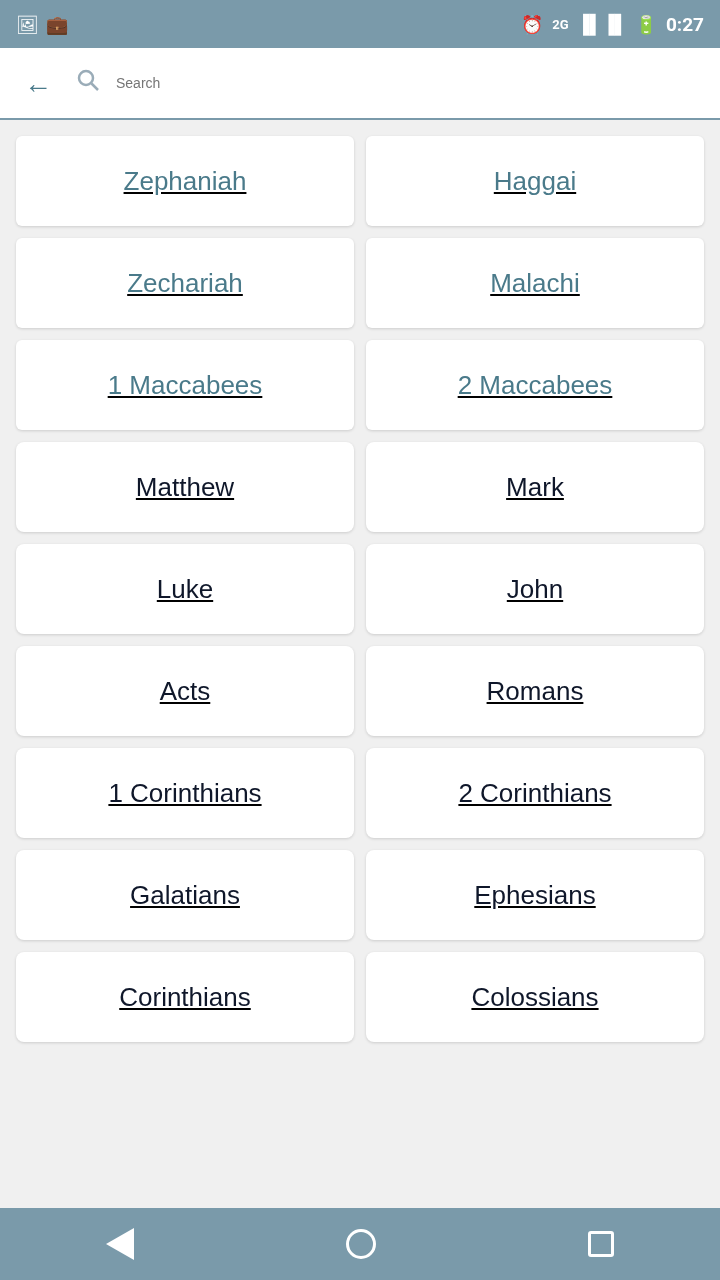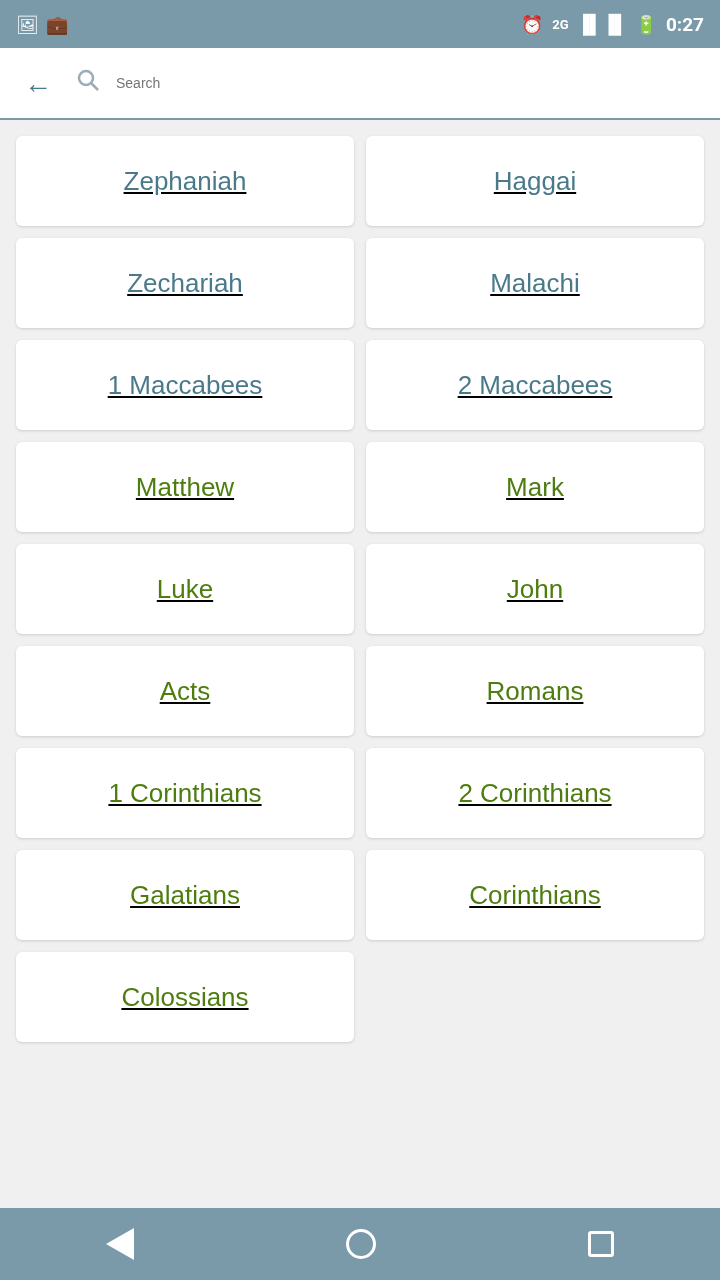--- a/index.html
+++ b/index.html
@@ -95,21 +95,22 @@
       font-size: 26px;
       text-align: center;
       cursor: pointer;
       box-shadow: 0 1px 3px rgba(0,0,0,0.15);
       min-height: 90px;
       display: flex;
       align-items: center;
       justify-content: center;
     }
     .book-btn.nt {
-      color: #4d7c0f;
+      color: #0f172a;
+      border-radius: 8px;
     }
     .book-btn.ot {
       color: #4a7a8a;
     }
 
     
     .content-area::-webkit-scrollbar {
       width: 8px;
     }
     .content-area::-webkit-scrollbar-thumb {
@@ -201,20 +202,21 @@
       <button class="book-btn ot">2 Maccabees</button>
       <button class="book-btn nt">Matthew</button>
       <button class="book-btn nt">Mark</button>
       <button class="book-btn nt">Luke</button>
       <button class="book-btn nt">John</button>
       <button class="book-btn nt">Acts</button>
       <button class="book-btn nt">Romans</button>
       <button class="book-btn nt">1 Corinthians</button>
       <button class="book-btn nt">2 Corinthians</button>
       <button class="book-btn nt">Galatians</button>
+      <button class="book-btn nt">Ephesians</button>
       <button class="book-btn nt">Corinthians</button>
       <button class="book-btn nt">Colossians</button>
     </div>
 </div>
 
 <div class="nav-bar">
   <div class="nav-btn">
     <div class="triangle-left"></div>
   </div>
   <div class="nav-btn">

